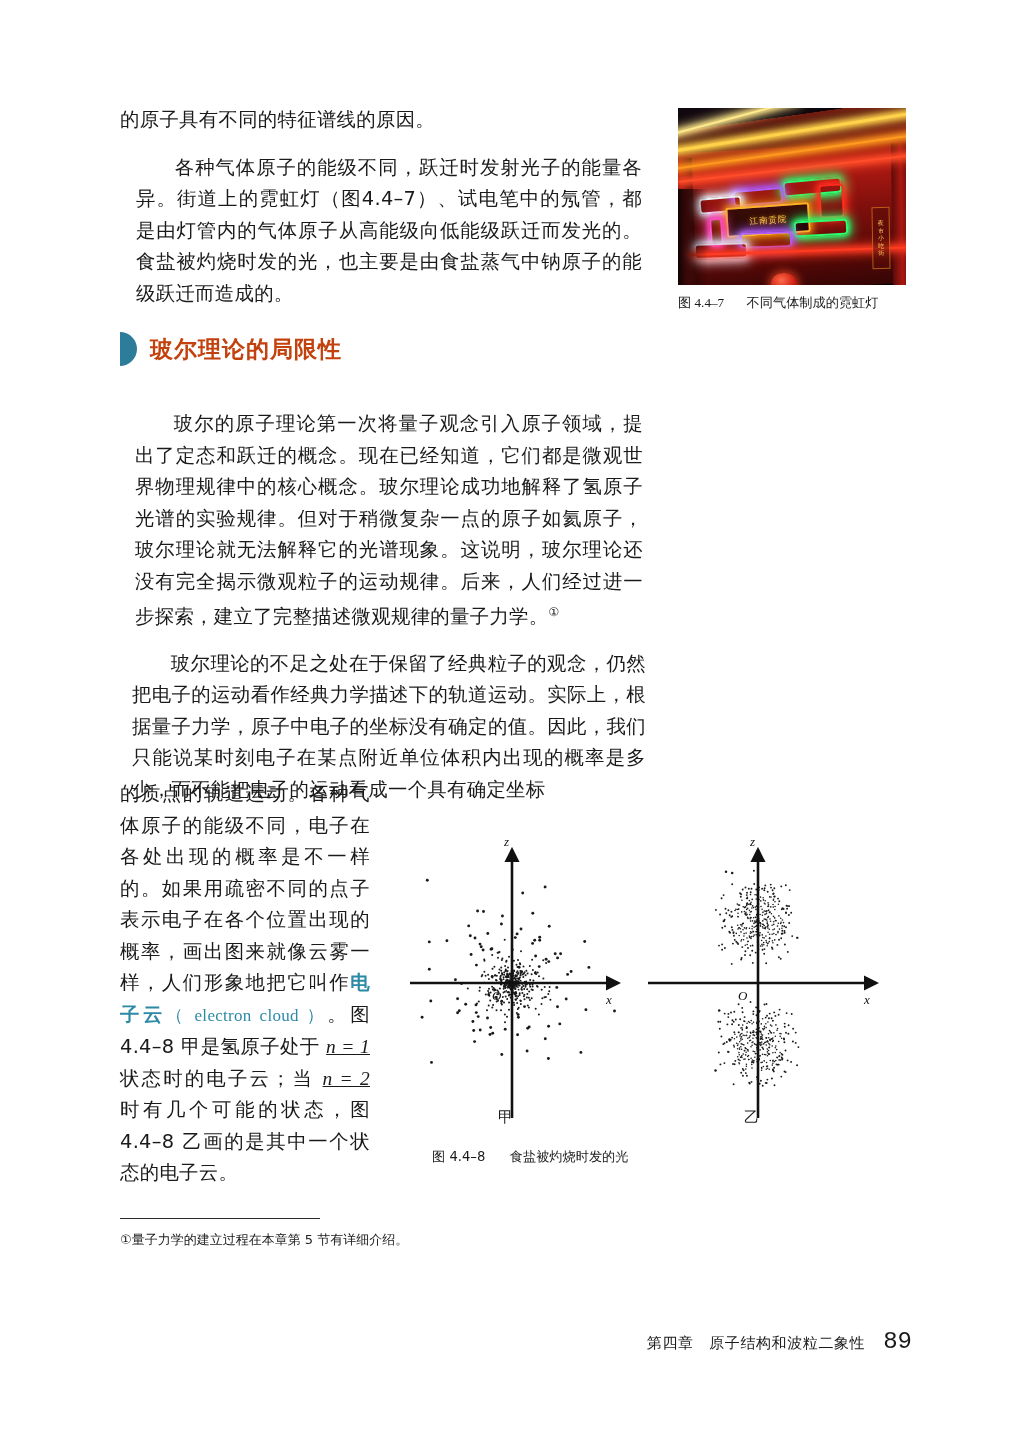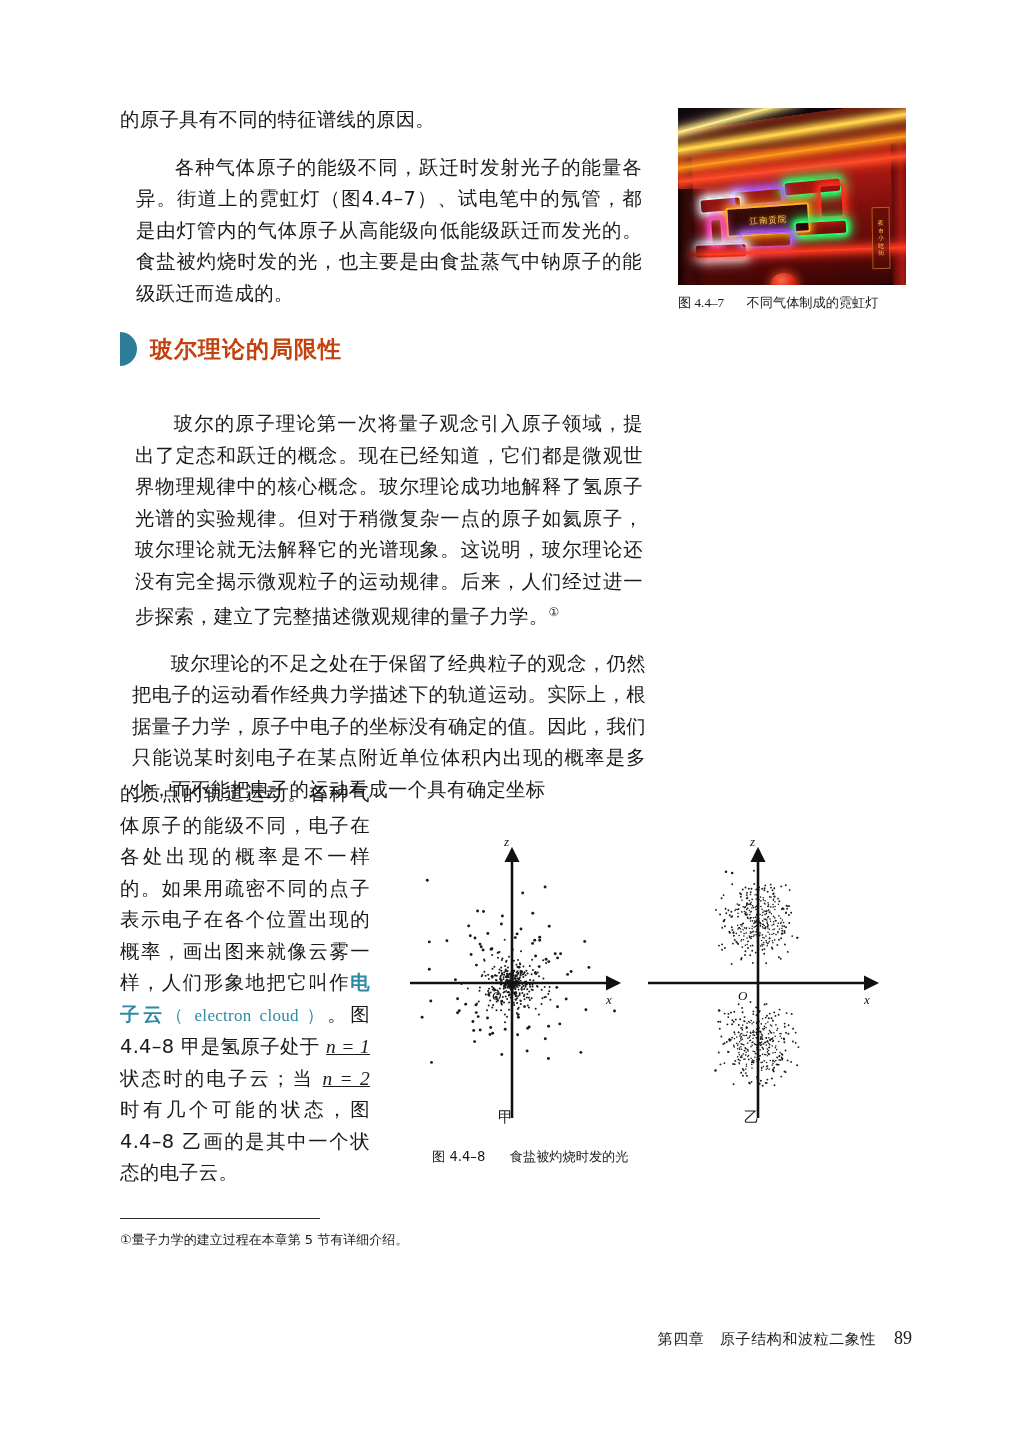--- a/index.html
+++ b/index.html
@@ -139,21 +139,21 @@
   #footnote-rule{position:absolute;left:120px;top:1218px;width:200px;height:1px;background:#2b2b2b;}
   #footnote{position:absolute;left:120px;top:1230px;font-size:13px;line-height:20px;}
 
   
   #footer{
     position:absolute;left:0;top:1328px;width:1020px;
     display:flex;justify-content:flex-end;align-items:baseline;gap:18px;
     padding-right:108px;box-sizing:border-box;
   }
   #footer-chapter{font-size:15px;letter-spacing:.6px;}
-  #footer-pageno{font-size:18px;font-family:Liberation Serif, serif;}
+  #footer-pageno{font-size:24px;font-family:Liberation Mono, monospace;}
 </style>
 </head>
 <body>
 
 <div class="page">
 
   <div id="para-top">
     <p class="cn body-text" style="margin:0;">的原子具有不同的特征谱线的原因。</p>
     <p class="cn body-text indent" style="margin:16px;">各种气体原子的能级不同，跃迁时发射光子的能量各异。街道上的霓虹灯（图4.4–7）、试电笔中的氖管，都是由灯管内的气体原子从高能级向低能级跃迁而发光的。食盐被灼烧时发的光，也主要是由食盐蒸气中钠原子的能级跃迁而造成的。</p>
   </div>

